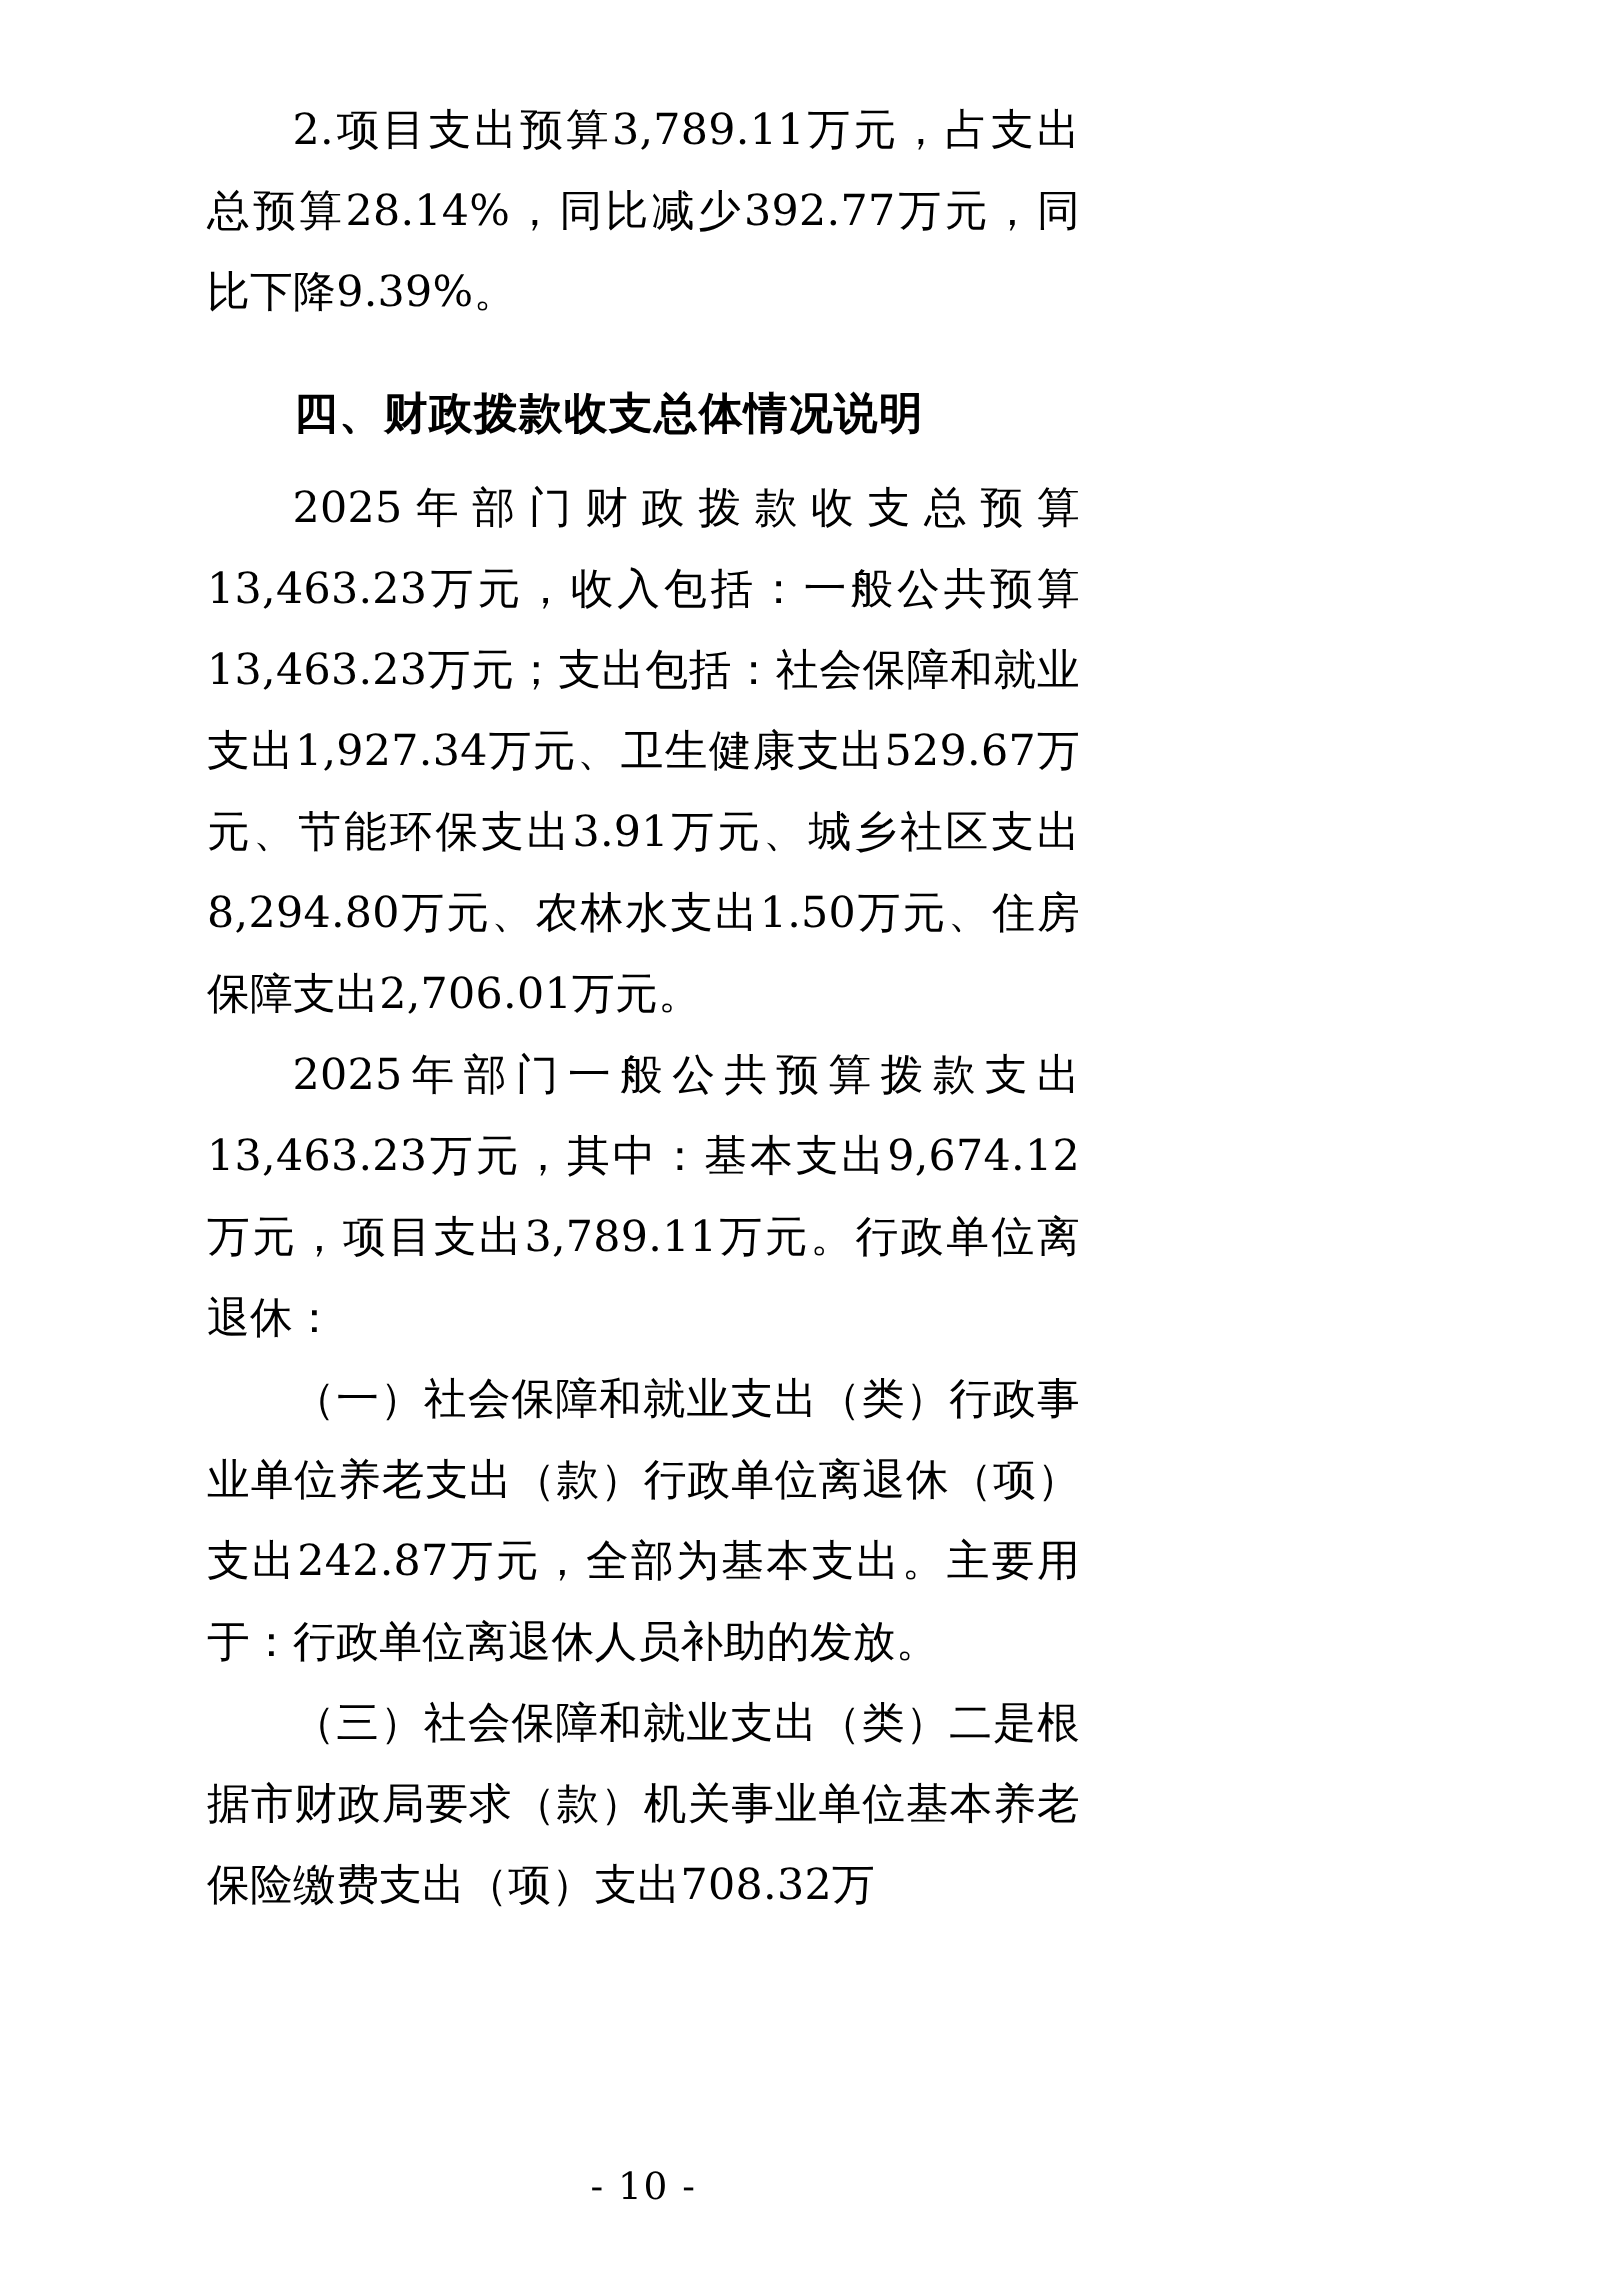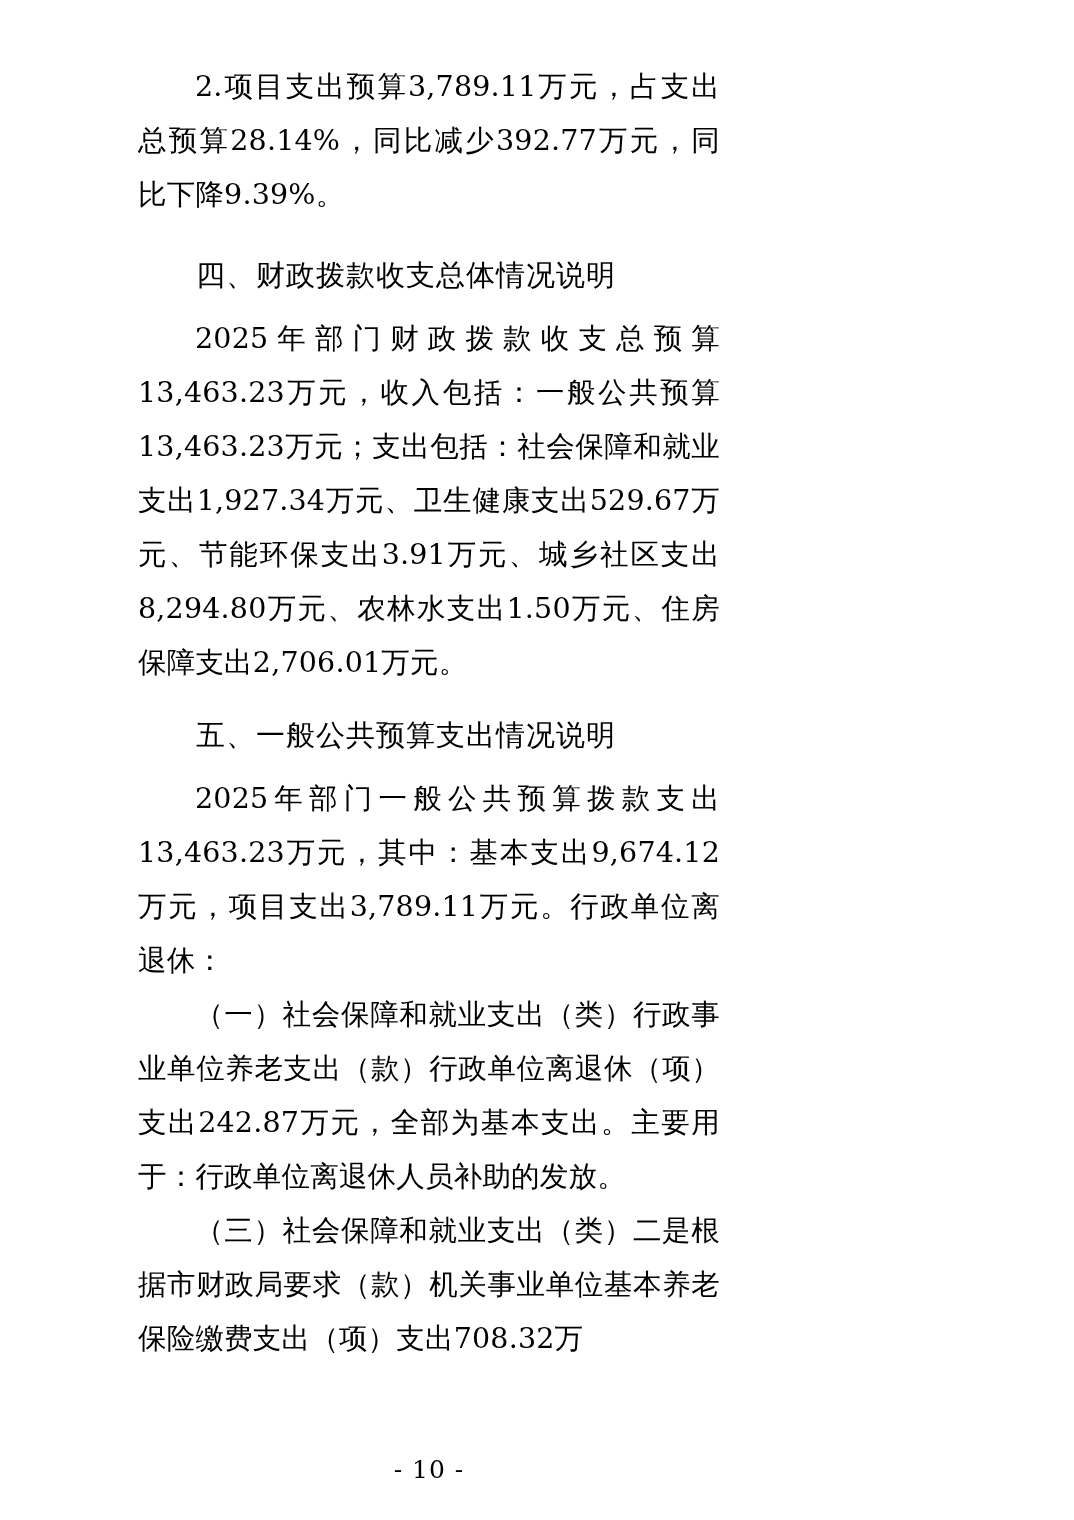--- a/index.html
+++ b/index.html
@@ -28,51 +28,50 @@
     text-align: justify;
     text-justify: inter-ideograph;
     text-indent: 2em;
     margin: 0 0 0 0;
     letter-spacing: 0.2px;
     font-family: "DejaVu Serif", "Liberation Serif", serif;
   }
   .heading {
     font-size: 29px;
     line-height: 54px;
-    font-weight: normal;
+    font-weight: bold;
     text-indent: 2em;
     margin: 18px 0 10px 0;
     letter-spacing: 1px;
     font-family: "DejaVu Sans", "Liberation Sans", sans-serif;
   }
   .heading.first { margin-top: 26px; }
   .footer {
     position: absolute;
     left: 0;
     right: 0;
-    bottom: 36px;
+    bottom: 48px;
     text-align: center;
     font-size: 25px;
     font-family: "DejaVu Serif", "Liberation Serif", serif;
     letter-spacing: 1px;
   }
 </style>
 </head>
 <body>
 
 <div class="page">
 
   <p class="para">2.项目支出预算3,789.11万元，占支出总预算28.14%，同比减少392.77万元，同比下降9.39%。</p>
 
 
   <h2 class="heading first">四、财政拨款收支总体情况说明</h2>
 
   <p class="para">2025年部门财政拨款收支总预算13,463.23万元，收入包括：一般公共预算13,463.23万元；支出包括：社会保障和就业支出1,927.34万元、卫生健康支出529.67万元、节能环保支出3.91万元、城乡社区支出8,294.80万元、农林水支出1.50万元、住房保障支出2,706.01万元。</p>
 
-  <h2 class="heading">五、一般公共预算支出情况说明</h2>
 
   <p class="para">2025年部门一般公共预算拨款支出13,463.23万元，其中：基本支出9,674.12万元，项目支出3,789.11万元。行政单位离退休：</p>
 
   <p class="para">（一）社会保障和就业支出（类）行政事业单位养老支出（款）行政单位离退休（项）支出242.87万元，全部为基本支出。主要用于：行政单位离退休人员补助的发放。</p>
 
 
   <p class="para">（三）社会保障和就业支出（类）二是根据市财政局要求（款）机关事业单位基本养老保险缴费支出（项）支出708.32万</p>
 
   <div class="footer">- 10 -</div>
 

